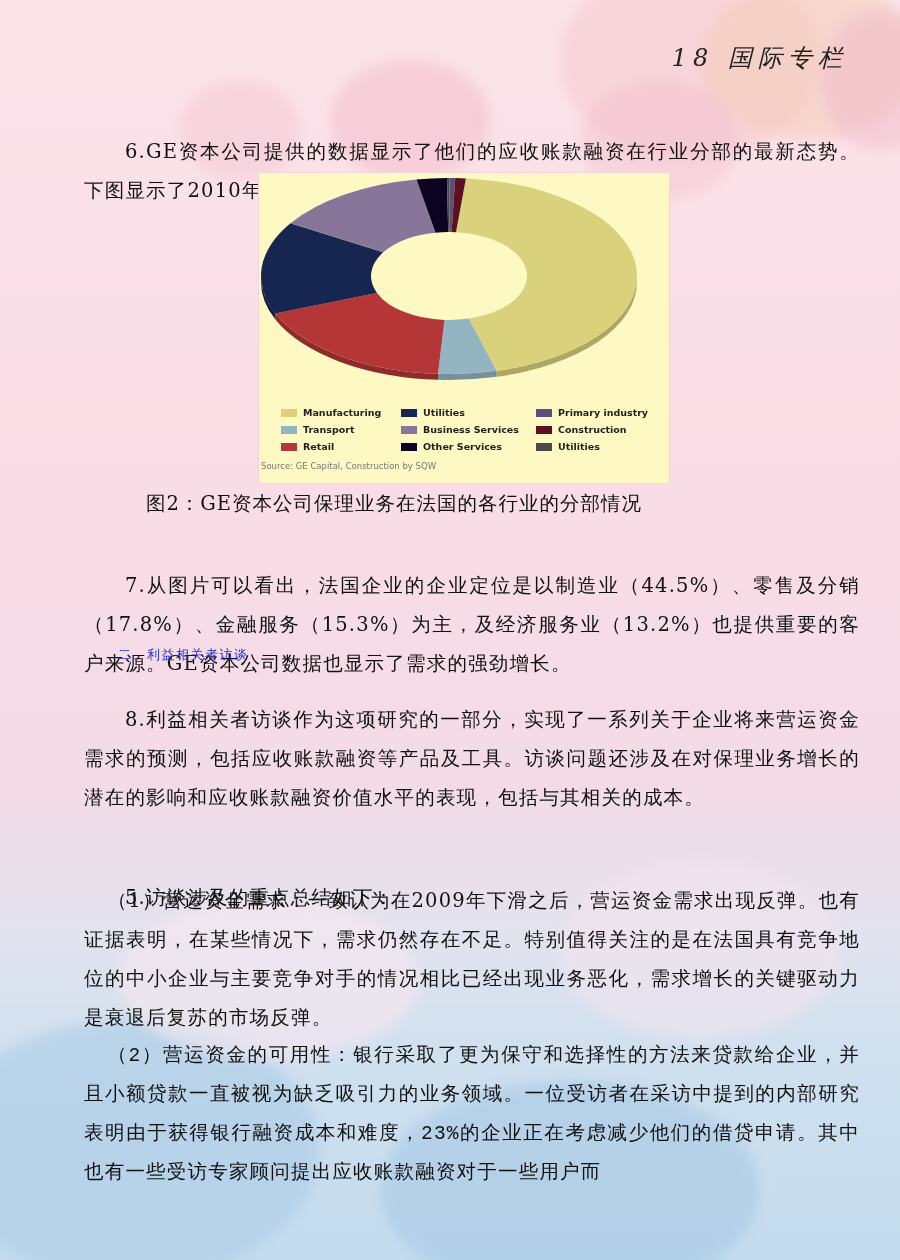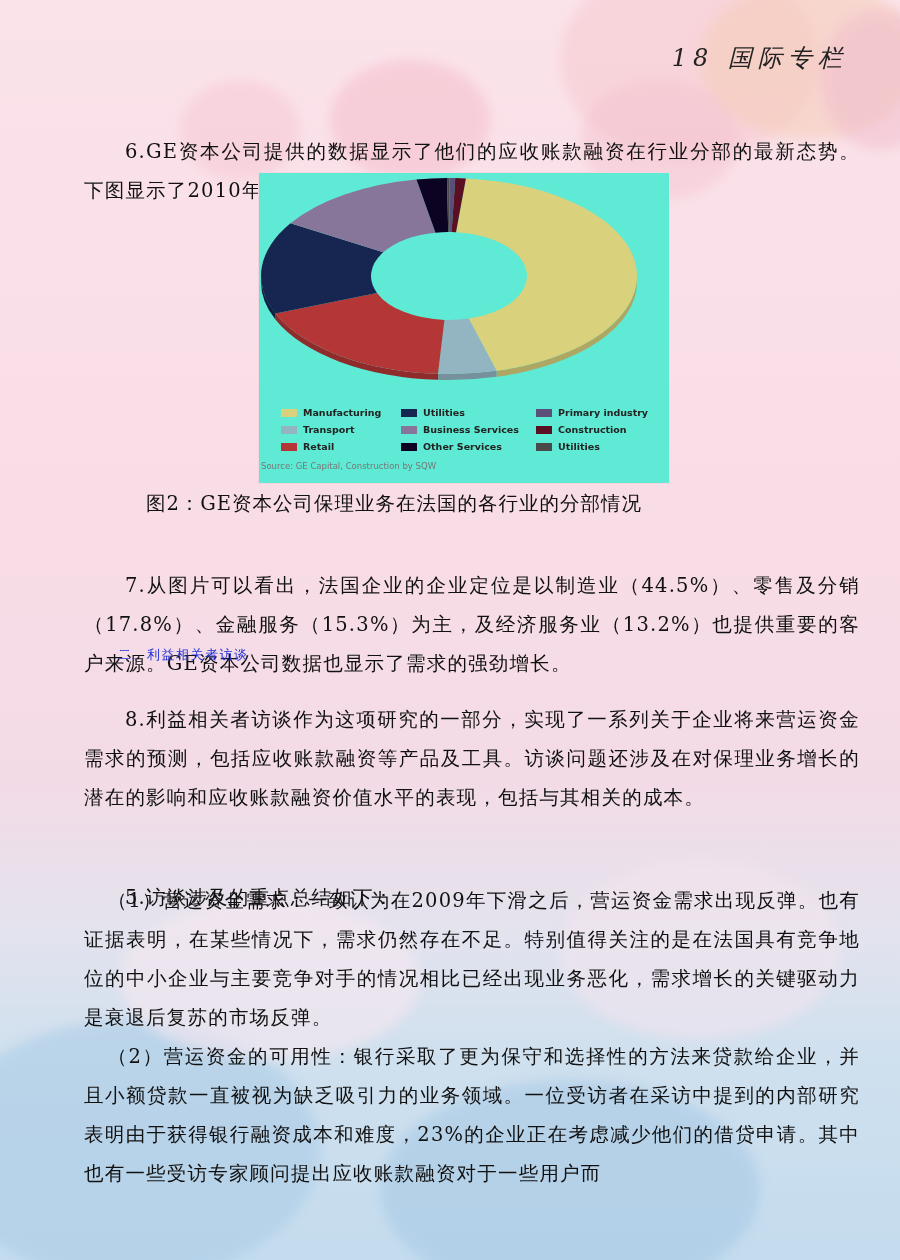--- a/index.html
+++ b/index.html
@@ -25,21 +25,21 @@
   .section-heading {
     position:absolute; left:118px; top:646px;
     font-size:13px; color:#2232d8; letter-spacing:1.5px;
   }
   .caption {
     position:absolute; left:0; width:788px; top:490px; text-align:center;
     font-size:19.5px; color:#111; letter-spacing:1px;
   }
   .figure {
     position:absolute; left:258px; top:172px; width:410px; height:310px;
-    background:#5eead4; border:1px solid #f4d4dd;
+    background:#fef9c3; border:1px solid #f4d4dd;
   }
   .figure svg { position:absolute; left:0; top:0; }
   .legend {
     position:absolute; left:22px; top:232px; width:380px;
     display:grid; grid-template-columns: 120px 135px 130px; row-gap:2px;
     font-family:"DejaVu Sans", sans-serif; font-size:9.5px; font-weight:bold; color:#222;
   }
   .legend-item { display:flex; align-items:center; height:15px; white-space:nowrap; }
   .swatch { width:16px; height:8px; margin-right:6px; display:inline-block; }
   .source {
@@ -129,13 +129,13 @@
 <div class="para indent" style="top:530px;">7.从图片可以看出，法国企业的企业定位是以制造业（44.5%）、零售及分销（17.8%）、金融服务（15.3%）为主，及经济服务业（13.2%）也提供重要的客户来源。GE资本公司数据也显示了需求的强劲增长。</div>
 
 <div class="section-heading">二、利益相关者访谈</div>
 
 <div class="para indent" style="top:664px;">8.利益相关者访谈作为这项研究的一部分，实现了一系列关于企业将来营运资金需求的预测，包括应收账款融资等产品及工具。访谈问题还涉及在对保理业务增长的潜在的影响和应收账款融资价值水平的表现，包括与其相关的成本。</div>
 
 <div class="para indent" style="top:842px;">5.访谈涉及的重点总结如下：</div>
 
 <div class="para" style="top:881px; text-indent:1.2em;">（1）营运资金需求：一致认为在2009年下滑之后，营运资金需求出现反弹。也有证据表明，在某些情况下，需求仍然存在不足。特别值得关注的是在法国具有竞争地位的中小企业与主要竞争对手的情况相比已经出现业务恶化，需求增长的关键驱动力是衰退后复苏的市场反弹。</div>
 
-<div class="para" style="top:1037px; text-indent:1.2em;">（2）营运资金的可用性：银行采取了更为保守和选择性的方法来贷款给企业，并且小额贷款一直被视为缺乏吸引力的业务领域。一位受访者在采访中提到的内部研究表明由于获得银行融资成本和难度，23%的企业正在考虑减少他们的借贷申请。其中也有一些受访专家顾问提出应收账款融资对于一些用户而</div>
+<div class="para" style="top:1037px; text-indent:1.2em;font-family:Liberation Mono, monospace;">（2）营运资金的可用性：银行采取了更为保守和选择性的方法来贷款给企业，并且小额贷款一直被视为缺乏吸引力的业务领域。一位受访者在采访中提到的内部研究表明由于获得银行融资成本和难度，23%的企业正在考虑减少他们的借贷申请。其中也有一些受访专家顾问提出应收账款融资对于一些用户而</div>
 
 </body></html>

